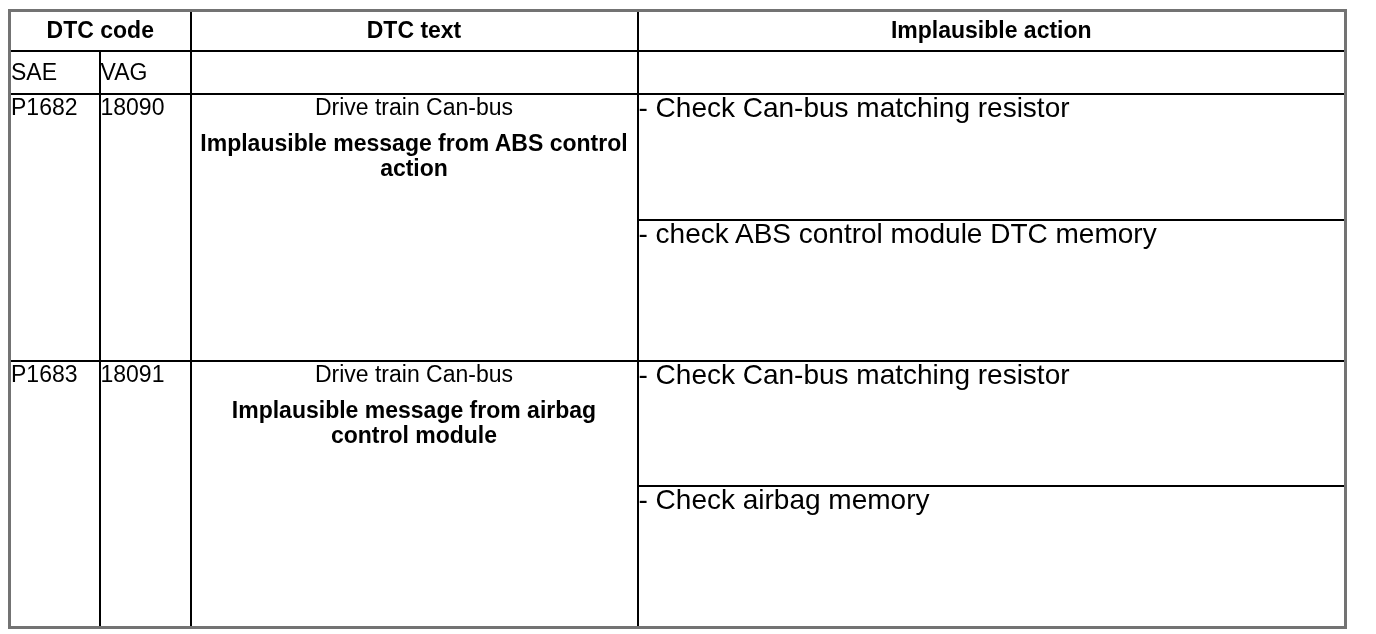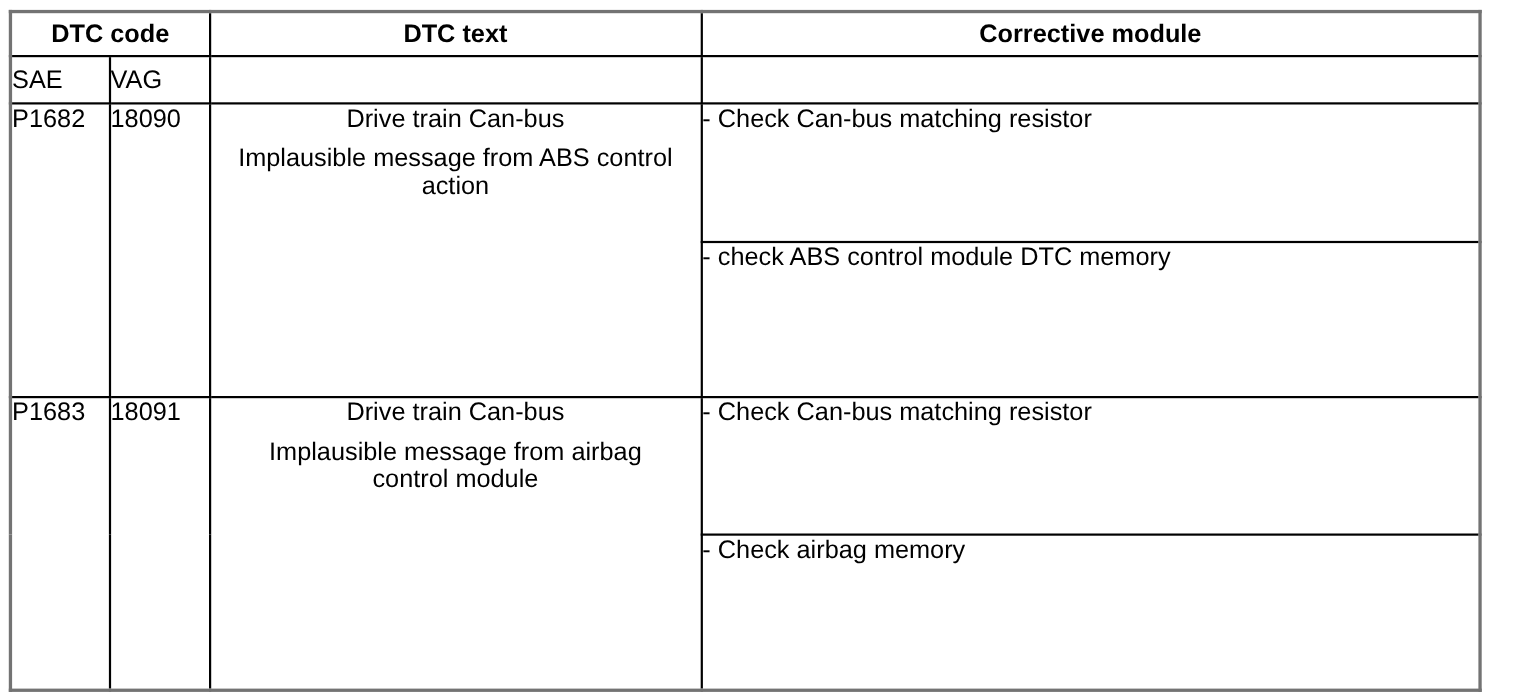--- a/index.html
+++ b/index.html
@@ -60,46 +60,46 @@
     text-align: left;
   }
   td.text-cell {
     font-size: 23px;
     line-height: 25px;
     vertical-align: top;
     padding: 7px 8px 0 8px;
     text-align: center;
   }
   td.action-cell {
-    font-size: 23px;
+    font-size: 28px;
     line-height: 25px;
     vertical-align: top;
     padding: 22px 10px 0 9px;
     text-align: left;
   }
   .para { margin: 0; }
-  .para + .para { margin-top: 11px; }
+  .para + .para { margin-top: 11px; font-weight: bold; }
   .line { white-space: nowrap; }
 </style>
 </head>
 <body>
 
 <table class="dtc-table">
   <colgroup>
     <col class="c-sae">
     <col class="c-vag">
     <col class="c-text">
     <col class="c-action">
   </colgroup>
 
   <tbody>
       <tr class="r-head">
     <th class="head-cell" colspan="2">DTC code</th>
     <th class="head-cell">DTC text</th>
-    <th class="head-cell">Corrective module</th>
+    <th class="head-cell">Implausible action</th>
   </tr>
 
   <tr class="r-subhead">
     <td class="subhead-cell">SAE</td>
     <td class="subhead-cell">VAG</td>
     <td class="subhead-cell"></td>
     <td class="subhead-cell"></td>
   </tr>
 
   <tr class="r-1a">

